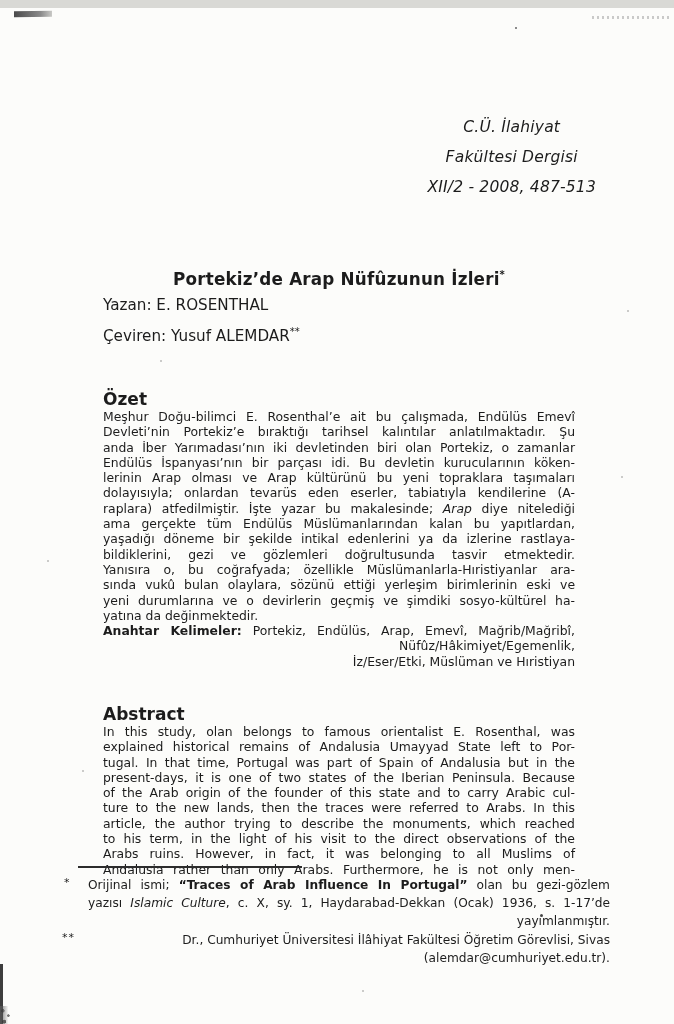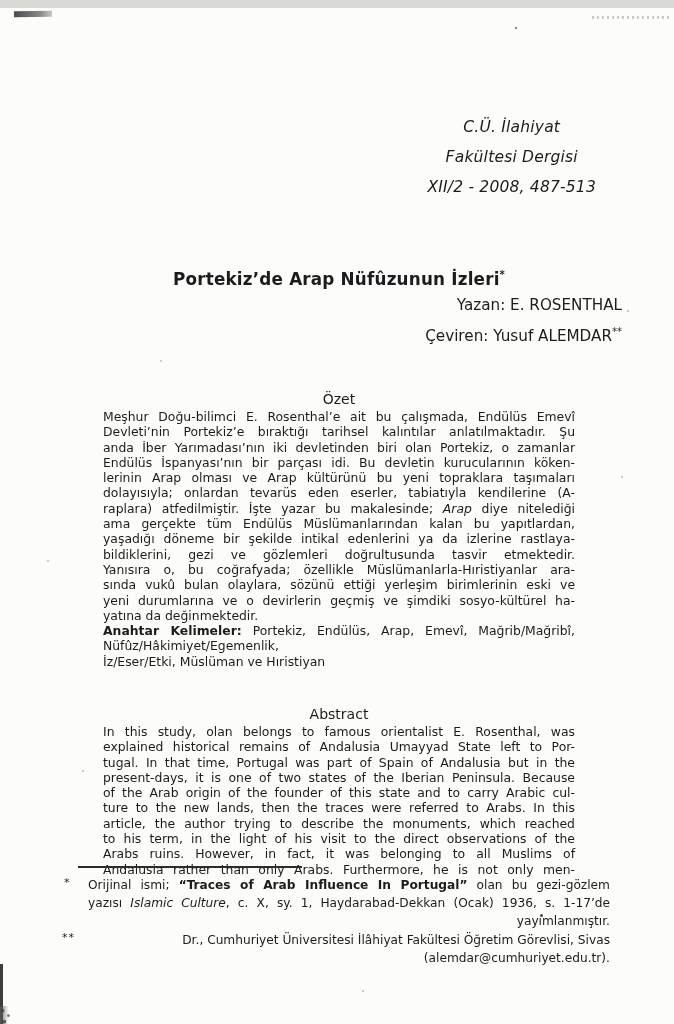--- a/index.html
+++ b/index.html
@@ -11,32 +11,32 @@
 
   
   .journal-header {
     position:absolute; top:104px; right:78px; text-align:center;
     font-style:italic; font-size:15.5px; line-height:30px; letter-spacing:.2px;
   }
   .title-block { position:absolute; left:103px; top:256px; width:472px; text-align:center; }
   .article-title { margin:0; font-size:16.8px; font-weight:bold; letter-spacing:.2px; line-height:22px; }
   .article-title sup { font-size:10px; }
   .bylines {
-    position:absolute; left:103px; top:285px; width:519px; text-align:right;
+    position:absolute; left:103px; top:285px; width:519px; text-align:left;
     font-size:15.2px; line-height:25.5px;
   }
   .bylines sup { font-size:10px; }
 
   .body-col { position:absolute; left:103px; width:472px; font-size:12.4px; line-height:15.3px; }
   .ozet     { top:384px; }
   .abstract { top:699px; }
-  .sec-h { font-weight:normal; font-size:14px; height:17px;text-align:center; }
+  .sec-h { font-weight:bold; font-size:17px; height:17px; }
   .jl { text-align:justify; text-align-last:justify; height:15.3px; }
   .ll { text-align:left;    height:15.3px; }
-  .cl { text-align:left;  height:15.3px; }
+  .cl { text-align:right;  height:15.3px; }
   .it { font-style:italic; }
   .bd { font-weight:bold; }
 
   .fn-rule { position:absolute; left:78px; top:858px; width:224px; height:2px; background:#2c2c2c; }
   .footnotes { position:absolute; left:62px; top:869px; width:548px; font-size:12.2px; line-height:17.8px; }
   .fn { position:relative; padding-left:26px; }
   .fn + .fn { margin-top:2px; }
   .fn-marker { position:absolute; left:2px; top:-3px; font-size:11px; letter-spacing:1px; }
   .fjl { text-align:justify; text-align-last:justify; height:17.8px; }
   .fll { text-align:right; height:17.8px; }

